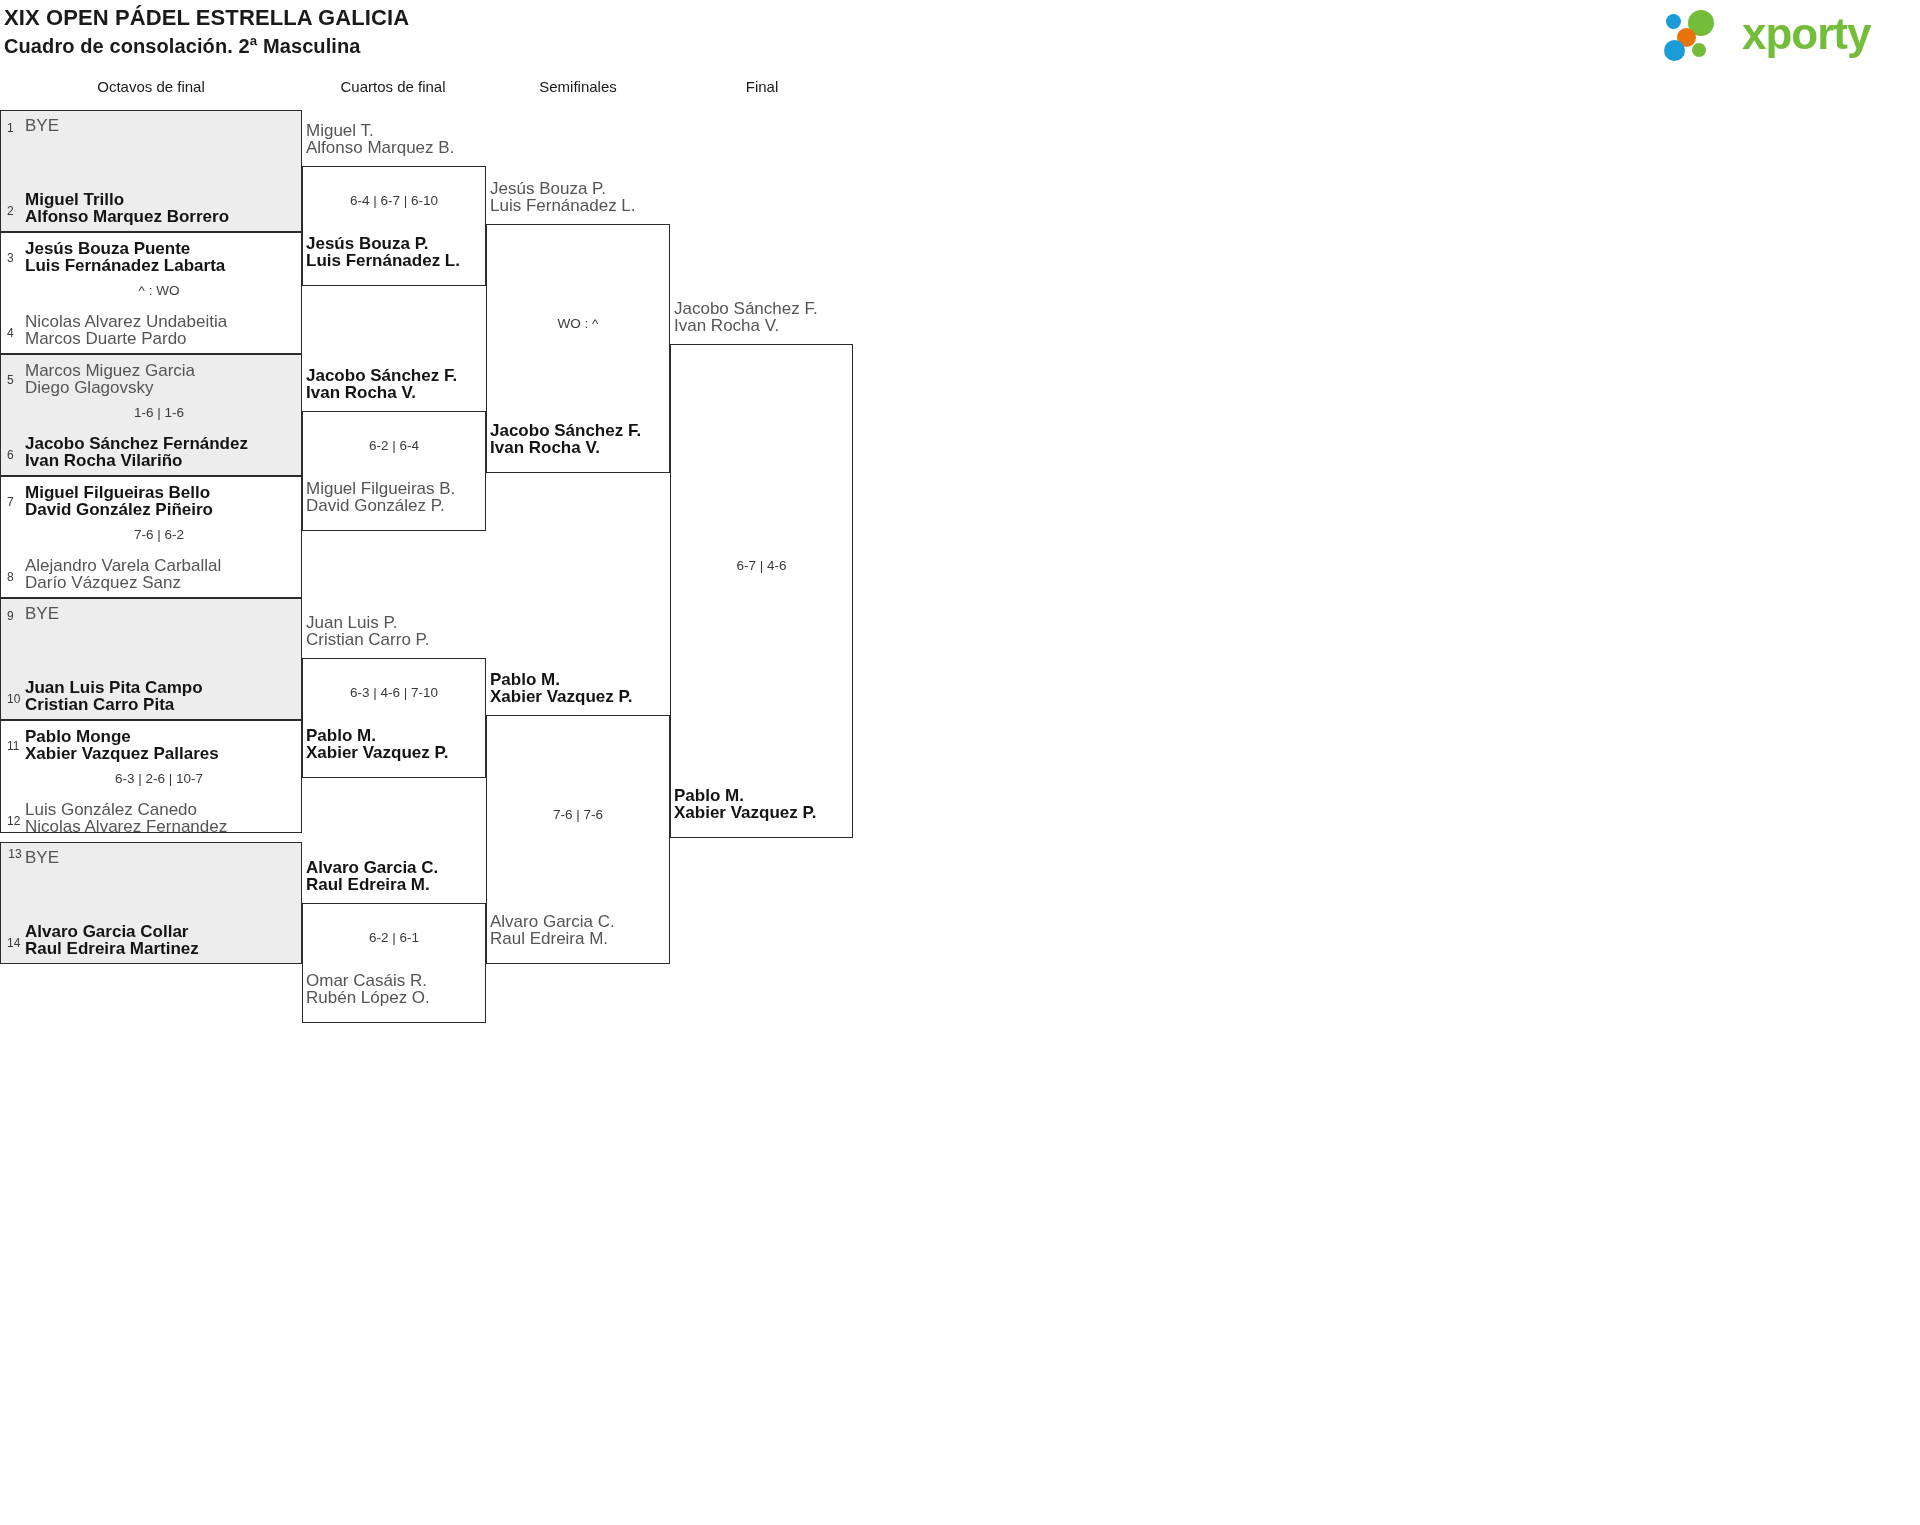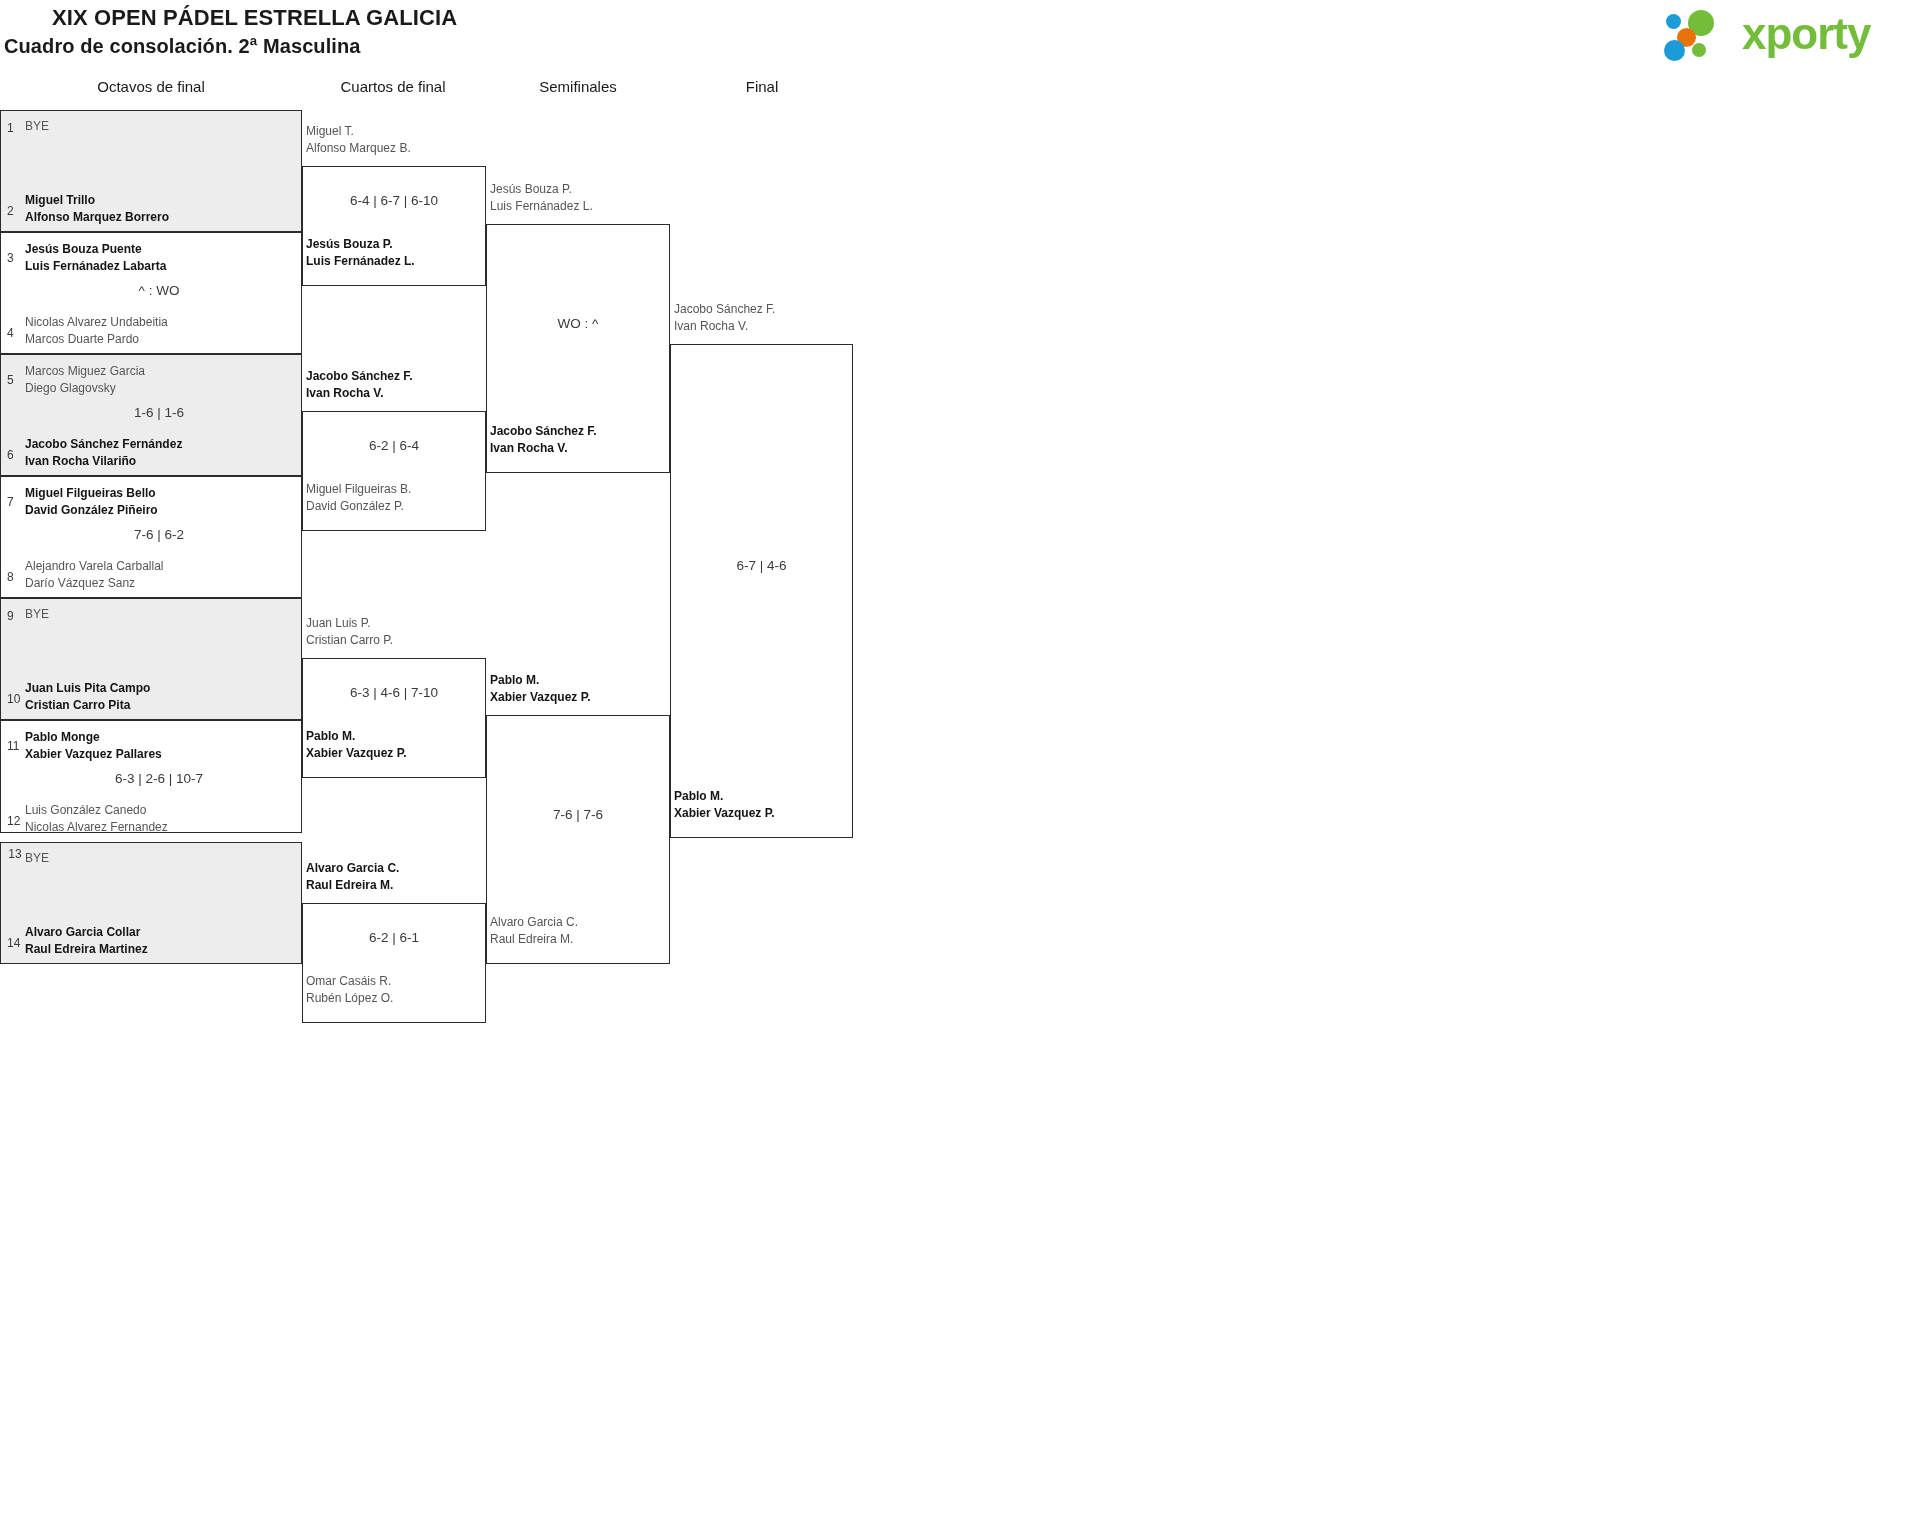--- a/index.html
+++ b/index.html
@@ -5,21 +5,21 @@
   html,body{margin:0;padding:0;}
   body{
     width:1920px;height:1525px;
     background:#ffffff;
     font-family:"Liberation Sans", sans-serif;
     color:#222222;
     position:relative;
     overflow:hidden;
   }
   .title-block{position:absolute;left:4px;top:4px;}
-  .title-l1{font-size:22px;font-weight:bold;color:#1a1a1a;letter-spacing:.1px;line-height:1.3;margin-left:48px;}
+  .title-l1{font-size:22px;font-weight:bold;color:#1a1a1a;letter-spacing:.1px;line-height:1.3;}
   .title-l2{font-size:20px;font-weight:bold;color:#1a1a1a;letter-spacing:.1px;line-height:1.35;}
 
   
   .logo{position:absolute;right:16px;top:6px;width:240px;height:58px;}
   .logo-dots{position:absolute;left:0;top:4px;width:78px;height:50px;}
   .dot{position:absolute;border-radius:50%;}
   .logo-word{position:absolute;left:78px;top:2px;font-size:44px;font-weight:bold;color:#73bd3a;letter-spacing:-1px;line-height:52px;}
 
   
   .rh{position:absolute;top:78px;font-size:15px;color:#1a1a1a;text-align:center;white-space:nowrap;}
@@ -28,21 +28,21 @@
   #bracket{position:absolute;left:0;top:0;width:1920px;height:1525px;}
 
   
   .r1block{position:absolute;left:0;width:302px;box-sizing:border-box;
            border-left:1px solid #2b2b2b;border-right:1px solid #2b2b2b;
            border-top:1px solid #2b2b2b;border-bottom:1px solid #2b2b2b;}
   .r1block.shade{background:#ededed;}
   .r1block.plain{background:#ffffff;}
 
   .seed{position:absolute;left:6px;font-size:12px;color:#3a3a3a;width:16px;text-align:left;}
-  .pteam{position:absolute;left:24px;right:6px;font-size:12px;line-height:16.5px;}
+  .pteam{position:absolute;left:24px;right:6px;font-size:17px;line-height:16.5px;}
   .pteam .ln{display:block;white-space:nowrap;overflow:hidden;}
   .win{color:#141414;font-weight:bold;}
   .lose{color:#555555;font-weight:normal;}
   .r1score{position:absolute;left:24px;right:8px;text-align:center;font-size:13.5px;color:#3a3a3a;white-space:nowrap;}
 
   
   .mbox{position:absolute;box-sizing:border-box;border:1px solid #2b2b2b;background:transparent;}
   .mscore{position:absolute;text-align:center;font-size:13.5px;color:#3a3a3a;white-space:nowrap;}
 
   

